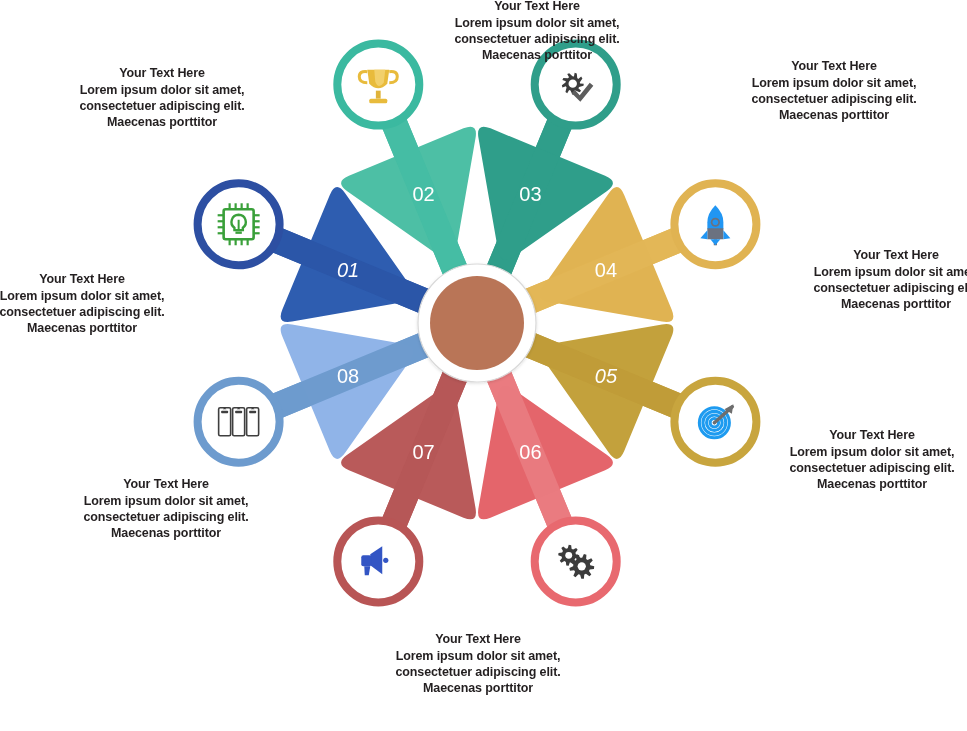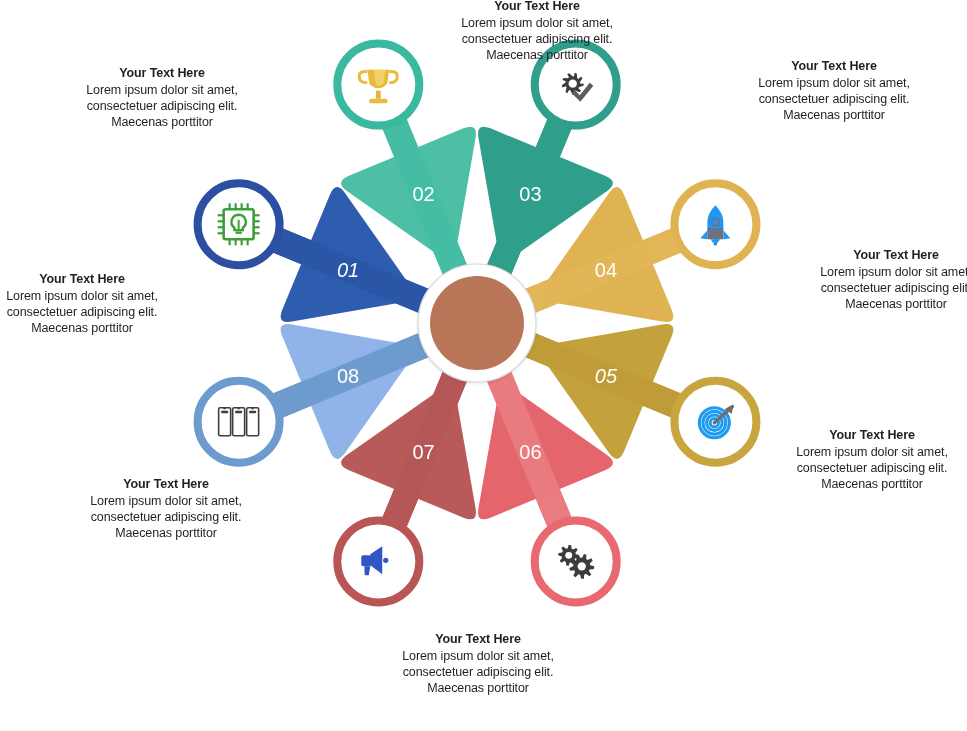--- a/index.html
+++ b/index.html
@@ -21,21 +21,21 @@
     line-height:1.28;
   }
   .txt .hd{
     font-weight:bold;
     font-size:12.5px;
     display:block;
     margin-bottom:1px;
     letter-spacing:-0.1px;
   }
   .txt .bd{
-    font-weight:normal;
+    font-weight:bold;
     font-size:12.5px;
     display:block;
     letter-spacing:-0.1px;
   }
 </style>
 </head>
 <body>
 
 <div id="stage">
   <svg id="wheel" viewBox="0 0 967 731" xmlns="http://www.w3.org/2000/svg">

